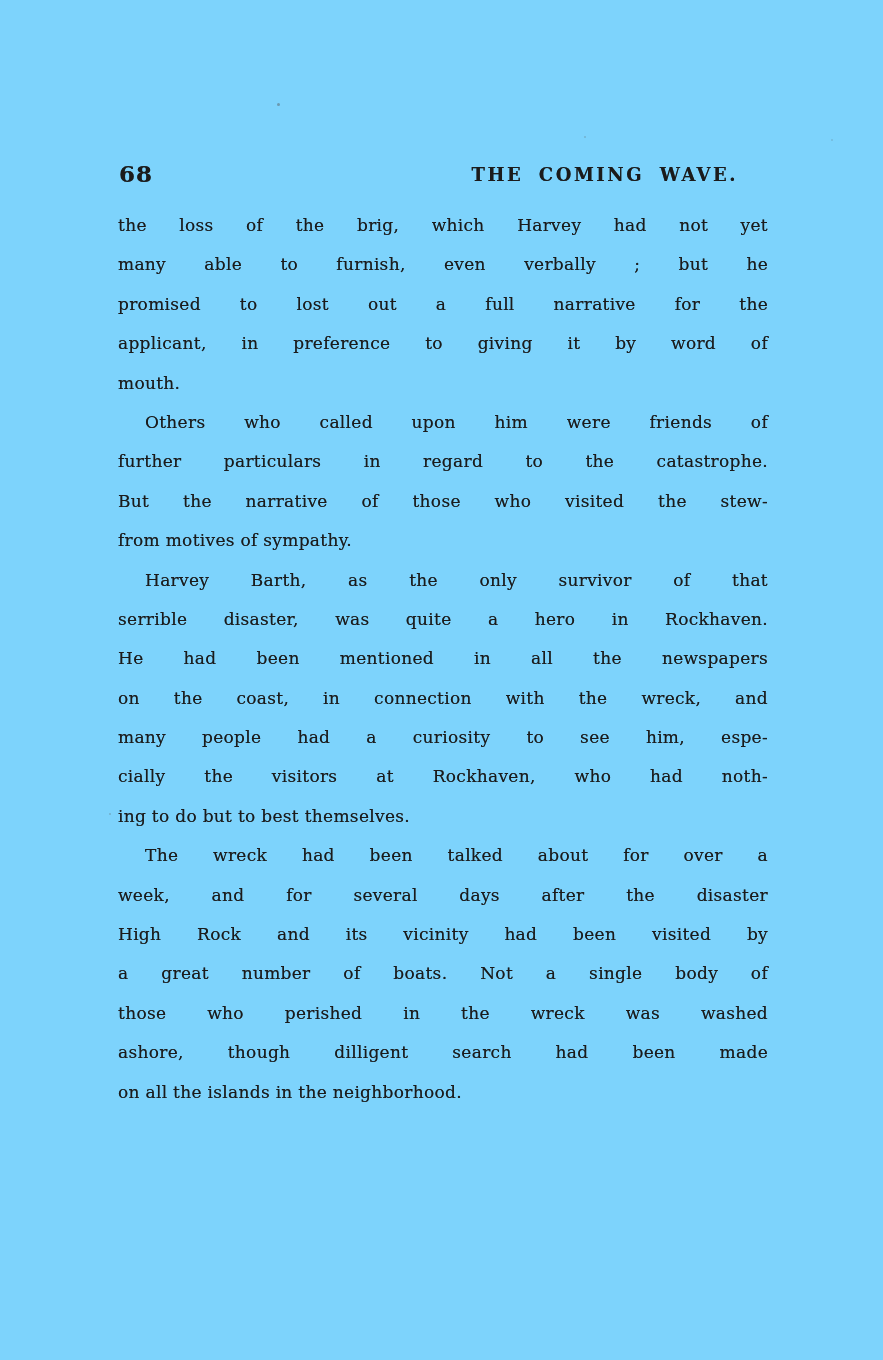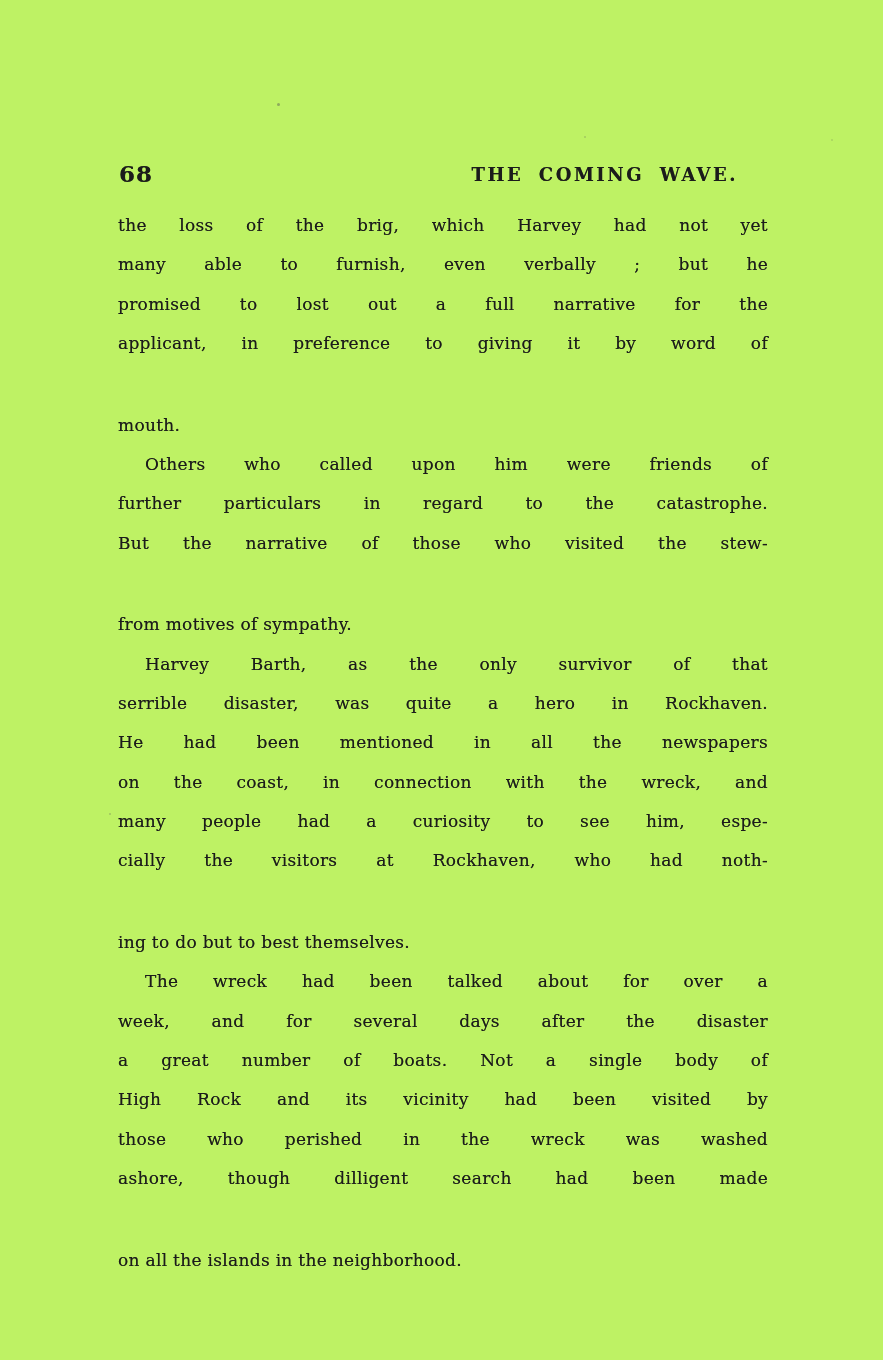--- a/index.html
+++ b/index.html
@@ -4,21 +4,21 @@
 <style>
   html, body {
     margin: 0;
     padding: 0;
     background: #e8e8e8;
   }
   .page {
     position: relative;
     width: 883px;
     height: 1360px;
-    background: #bef264;
+    background: #7dd3fc;
     overflow: hidden;
     font-family: "DejaVu Serif", "Liberation Serif", serif;
     color: #1b1b1b;
   }
   .page-number {
     position: absolute;
     left: 119px;
     top: 162px;
     font-size: 23px;
     font-weight: bold;
@@ -53,21 +53,20 @@
     white-space: normal;
     text-align: justify;
     text-align-last: justify;
     text-shadow: 0 0 0.6px rgba(20,20,20,0.6);
   }
   .line.indent {
     text-indent: 27px;
   }
   .line.last {
     text-align-last: left;
-    margin-top: 42px;
   }
   .speck {
     position: absolute;
     border-radius: 50%;
     background: #555;
   }
   .speck.s1 { left: 277px; top: 103px; width: 3px; height: 3px; opacity: 0.45; }
   .speck.s2 { left: 584px; top: 136px; width: 2px; height: 2px; opacity: 0.25; }
   .speck.s3 { left: 831px; top: 139px; width: 2px; height: 2px; opacity: 0.2; }
   .speck.s4 { left: 109px; top: 813px; width: 2px; height: 2px; opacity: 0.3; }
@@ -101,20 +100,20 @@
     <div class="line indent">Harvey Barth, as the only survivor of that</div>
     <div class="line">serrible disaster, was quite a hero in Rockhaven.</div>
     <div class="line">He had been mentioned in all the newspapers</div>
     <div class="line">on the coast, in connection with the wreck, and</div>
     <div class="line">many people had a curiosity to see him, espe-</div>
     <div class="line">cially the visitors at Rockhaven, who had noth-</div>
     <div class="line last">ing to do but to best themselves.</div>
 
     <div class="line indent">The wreck had been talked about for over a</div>
     <div class="line">week, and for several days after the disaster</div>
+    <div class="line">High Rock and its vicinity had been visited by</div>
     <div class="line">a great number of boats.  Not a single body of</div>
-    <div class="line">High Rock and its vicinity had been visited by</div>
     <div class="line">those who perished in the wreck was washed</div>
     <div class="line">ashore, though dilligent search had been made</div>
     <div class="line last">on all the islands in the neighborhood.</div>
   </div>
 
 </div>
 
 </body></html>

